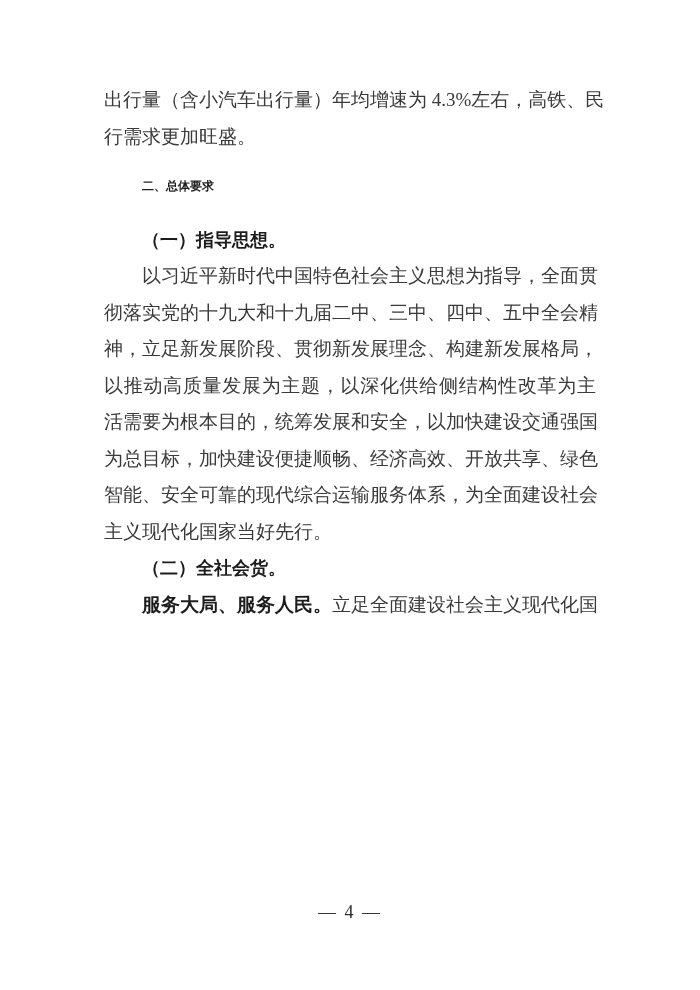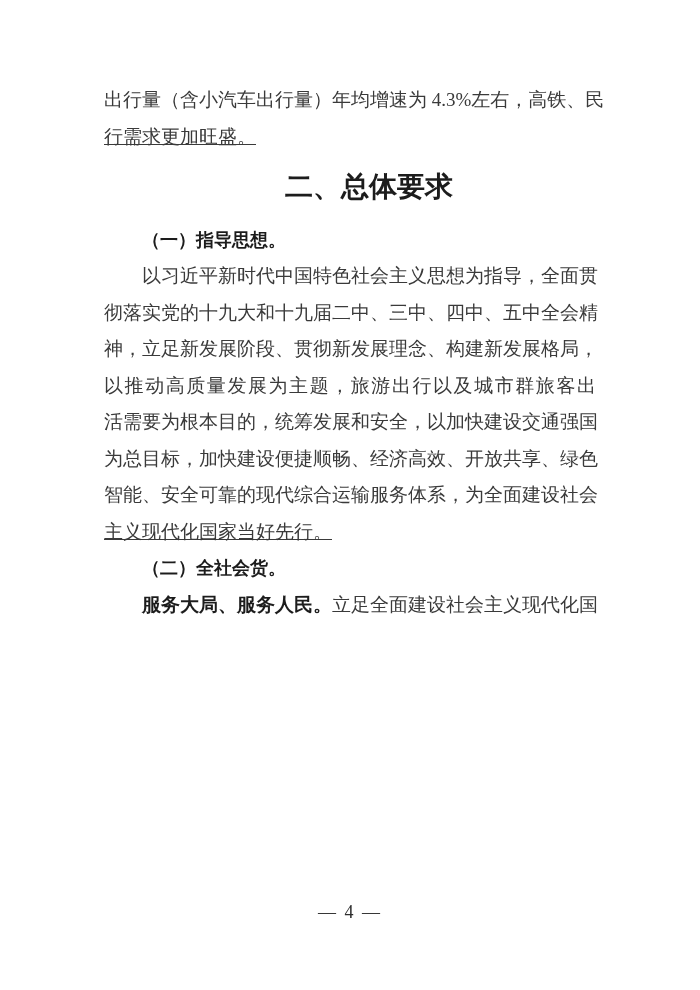--- a/index.html
+++ b/index.html
@@ -27,35 +27,34 @@
     line-height: 36.5px;
     font-size: 19px;
     text-align: justify;
     text-align-last: justify;
     white-space: nowrap;
     color: #3a3a3a;
   }
   .tline.lastline {
     text-align-last: left;
     white-space: normal;
-    text-decoration: underline;
   }
   .tline.indent {
     padding-left: 38px;
   }
   .section-heading {
     height: 36.5px;
     line-height: 36.5px;
     margin: 14px 0 16px 0;
     padding-left: 38px;
-    font-family: Liberation Serif, serif;
+    font-family: Liberation Mono, monospace;
     font-weight: bold;
-    font-size: 28px;
+    font-size: 12px;
     color: #1c1c1c;
-    text-align: center;
+    text-align: left;
   }
   .subsection-heading {
     height: 36.5px;
     line-height: 36.5px;
     padding-left: 38px;
     font-weight: bold;
     font-size: 18px;
     color: #1c1c1c;
     text-align: left;
   }
@@ -87,21 +86,21 @@
 
 
     <div class="section-heading">二、总体要求</div>
 
     <div class="subsection-heading">（一）指导思想。</div>
 
     <div>
       <div class="tline indent">以习近平新时代中国特色社会主义思想为指导，全面贯</div>
       <div class="tline">彻落实党的十九大和十九届二中、三中、四中、五中全会精</div>
       <div class="tline">神，立足新发展阶段、贯彻新发展理念、构建新发展格局，</div>
-      <div class="tline">以推动高质量发展为主题，旅游出行以及城市群旅客出</div>
+      <div class="tline">以推动高质量发展为主题，以深化供给侧结构性改革为主</div>
       <div class="tline">活需要为根本目的，统筹发展和安全，以加快建设交通强国</div>
       <div class="tline">为总目标，加快建设便捷顺畅、经济高效、开放共享、绿色</div>
       <div class="tline">智能、安全可靠的现代综合运输服务体系，为全面建设社会</div>
       <div class="tline lastline">主义现代化国家当好先行。</div>
     </div>
 
     <div class="subsection-heading">（二）全社会货。</div>
 
     <div>
       <div class="tline indent"><span class="lead-bold">服务大局、服务人民。</span><span>立足全面建设社会主义现代化国</span></div>

